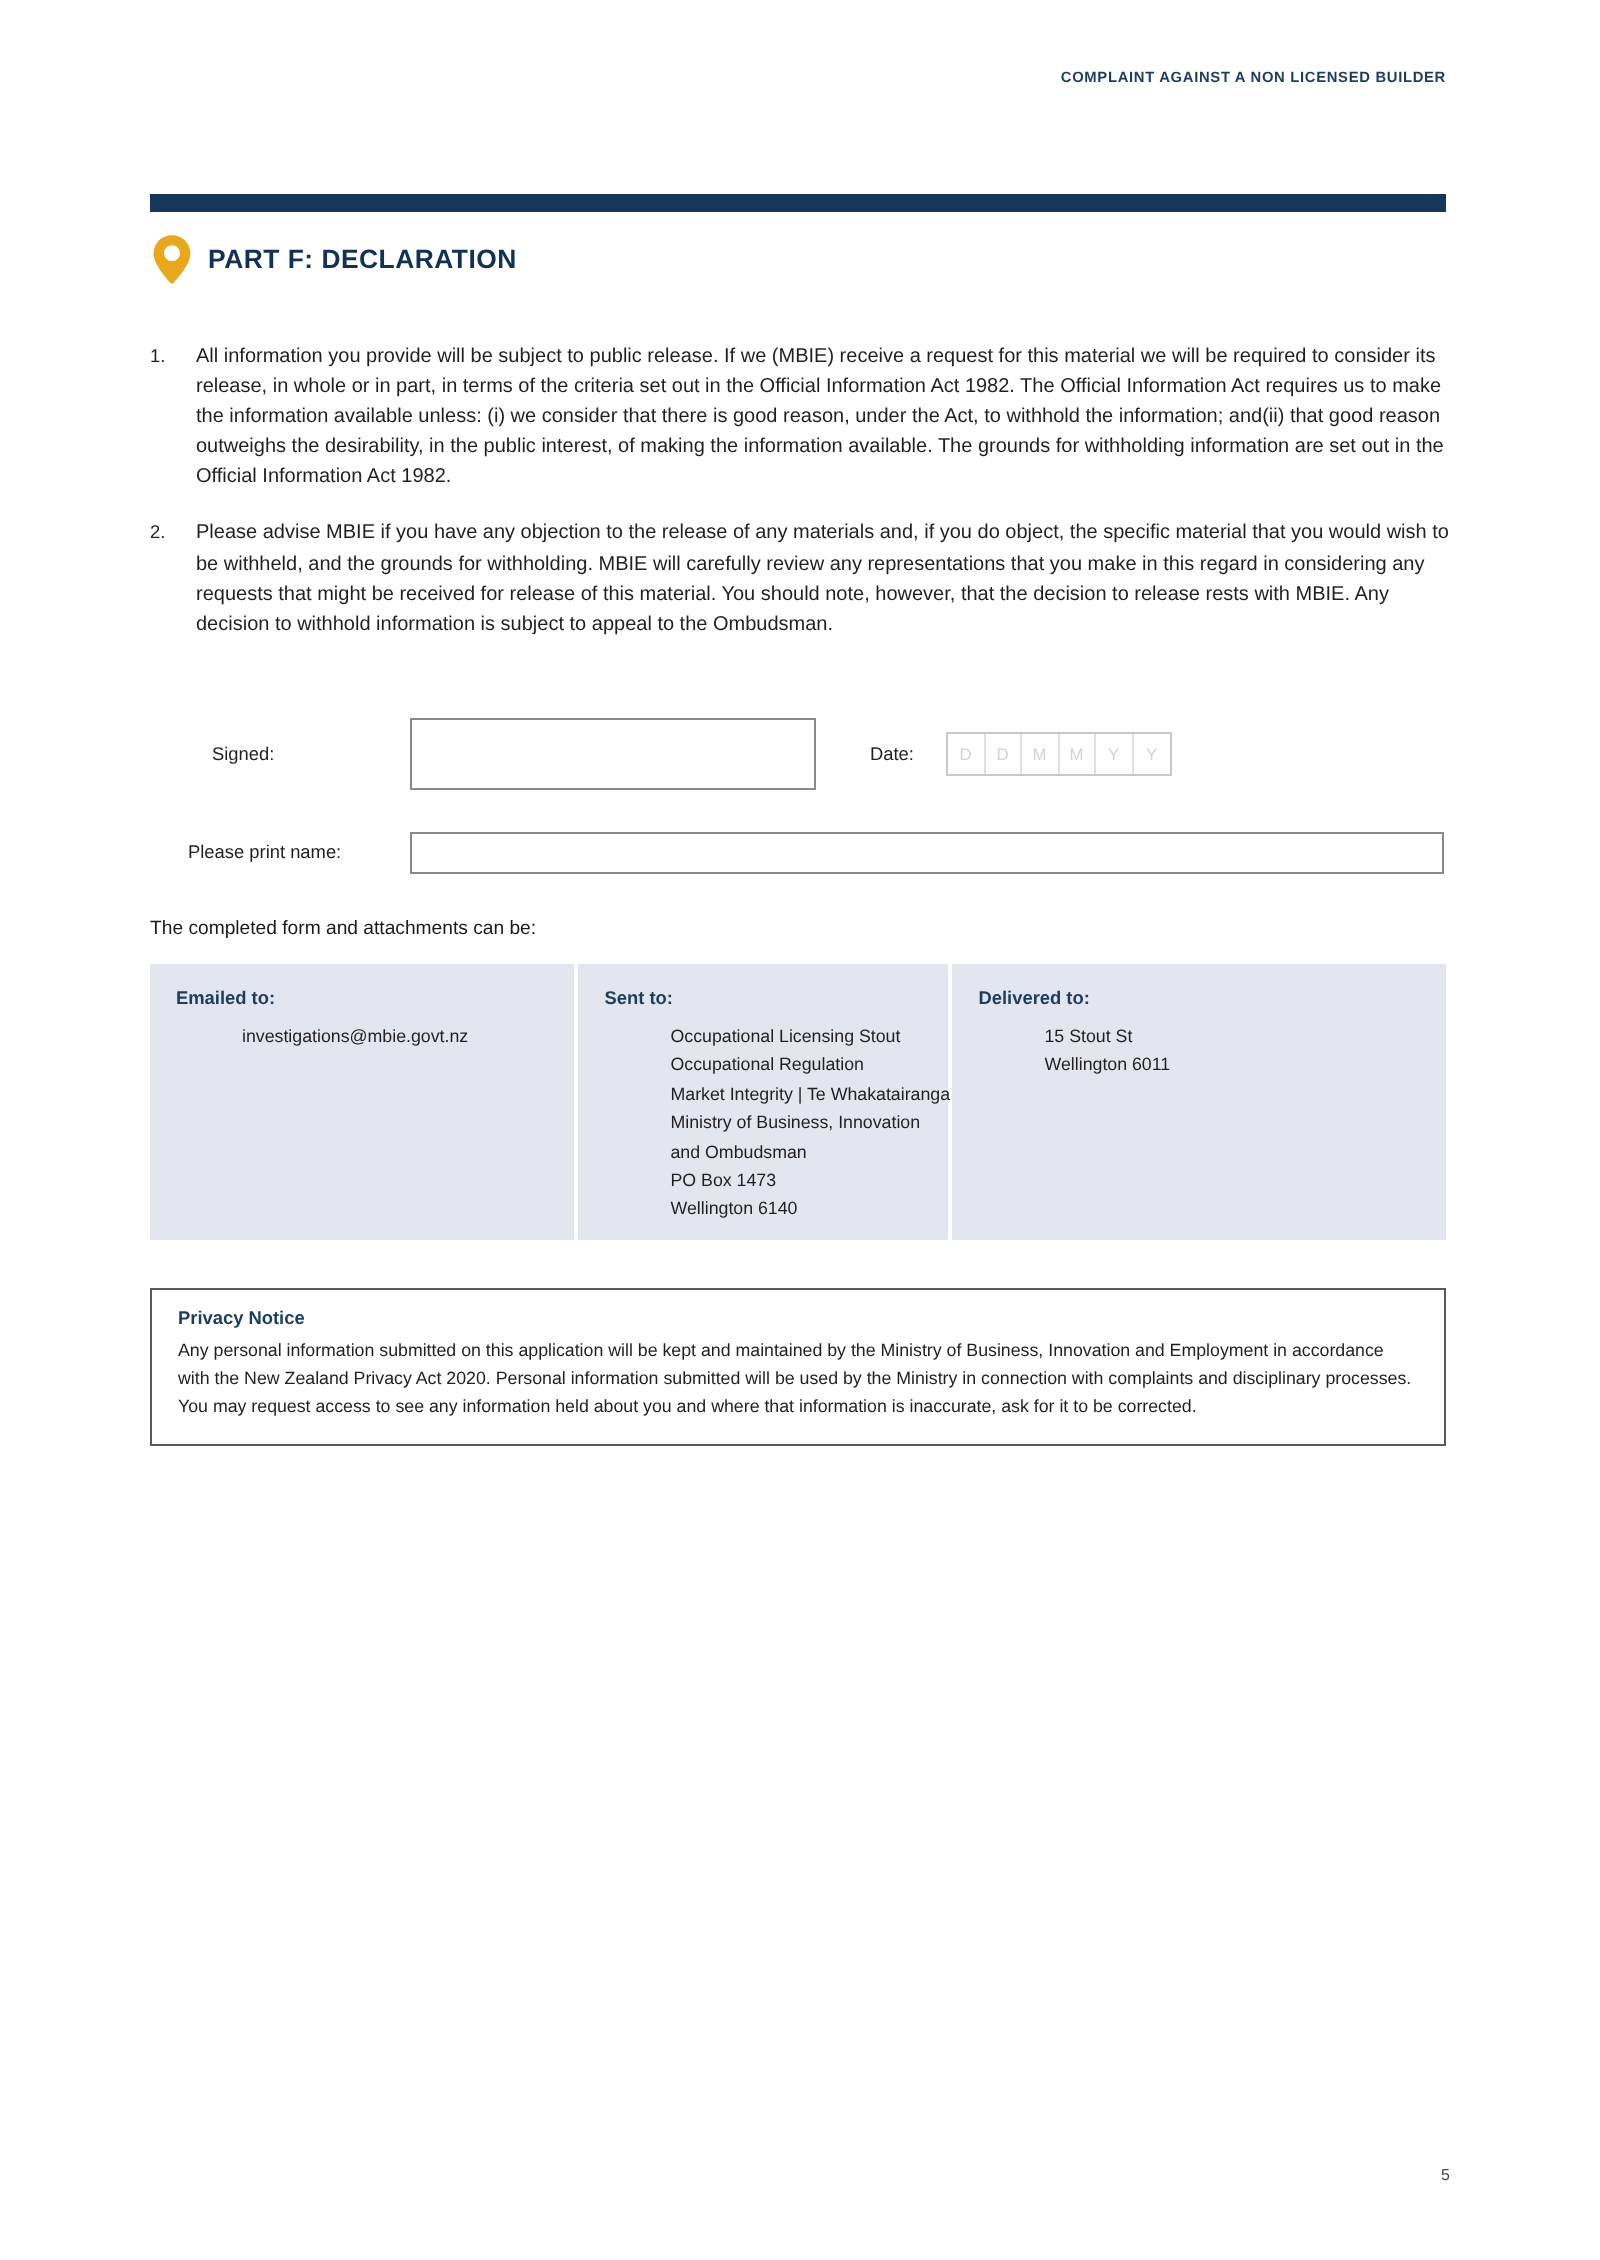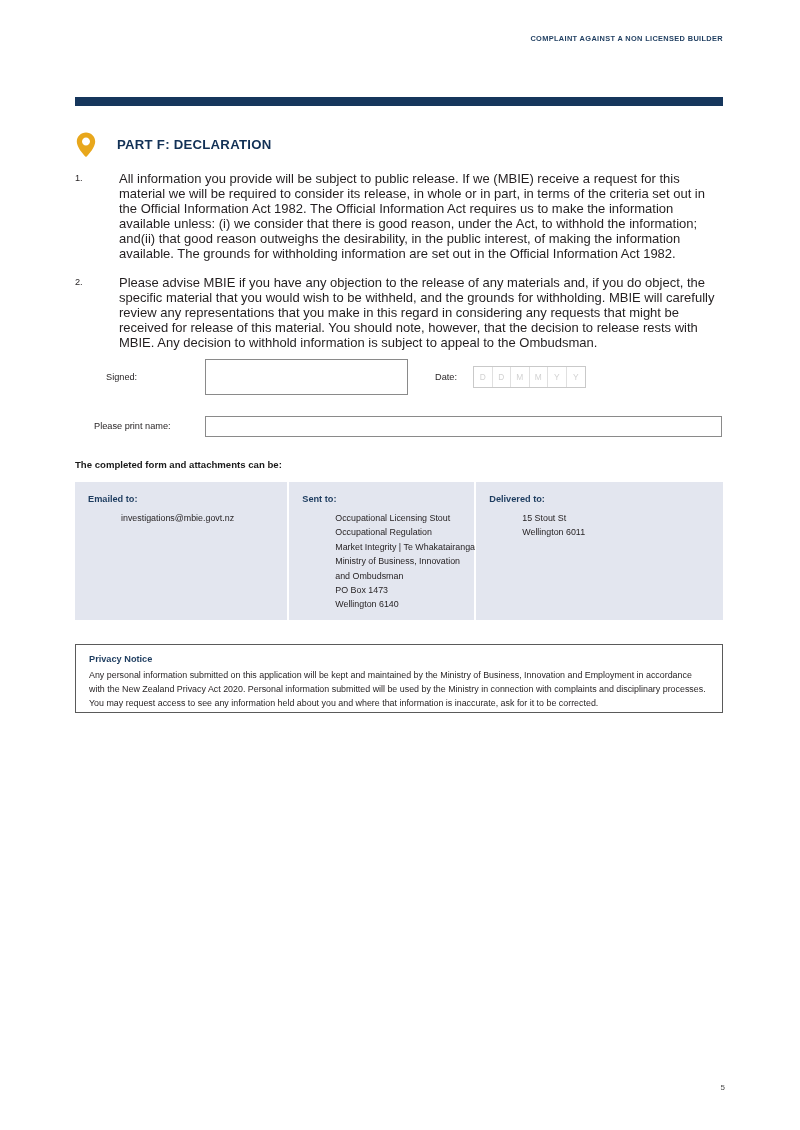--- a/index.html
+++ b/index.html
@@ -43,24 +43,24 @@
     top: 97px;
     width: 648px;
     height: 9px;
     background: #16365c;
   }
 
   
   .section-title-row {
     position: absolute;
     left: 75px;
-    top: 131px;
+    top: 116px;
     display: flex;
     align-items: center;
-    gap: 20px;
+    gap: 7px;
   }
   .pin-icon {
     width: 22px;
     height: 27px;
     display: block;
     flex: 0 0 auto;
   }
   .section-title {
     font-size: 13.2px;
     font-weight: bold;
@@ -82,25 +82,24 @@
   }
   .clause-num {
     width: 23px;
     flex: 0 0 23px;
     font-size: 9.2px;
     line-height: 15.1px;
     color: #231f20;
   }
   .clause-body {
     flex: 1 1 auto;
-    font-size: 13px;
+    font-size: 10px;
     line-height: 15.1px;
     color: #231f20;
     text-align: left;
-    margin-left: 21px;
   }
 
   
   .sig-row {
     position: absolute;
     left: 94px;
     top: 359px;
     width: 640px;
     height: 36px;
   }
@@ -175,21 +174,21 @@
     background: #ffffff;
     box-sizing: border-box;
   }
 
   
   .submit-heading {
     position: absolute;
     left: 75px;
     top: 459px;
     font-size: 9.6px;
-    font-weight: bold;
+    font-weight: normal;
     color: #1a1a1a;
   }
 
   
   .contact-strip {
     position: absolute;
     left: 75px;
     top: 482px;
     width: 648px;
     height: 138px;
@@ -218,21 +217,21 @@
   .contact-lines div { white-space: nowrap; margin-left: 33px; }
 
   
   .privacy-box {
     position: absolute;
     left: 75px;
     top: 644px;
     width: 648px;
     border: 1px solid #5a5a5a;
     box-sizing: border-box;
-    padding: 9px 12px 1px 13px;
+    padding: 9px 12px 11px 13px;
     background: #ffffff;
   }
   .privacy-title {
     font-size: 9.2px;
     font-weight: bold;
     color: #1d3c5f;
     margin-bottom: 4px;
   }
   .privacy-text {
     font-size: 8.9px;

